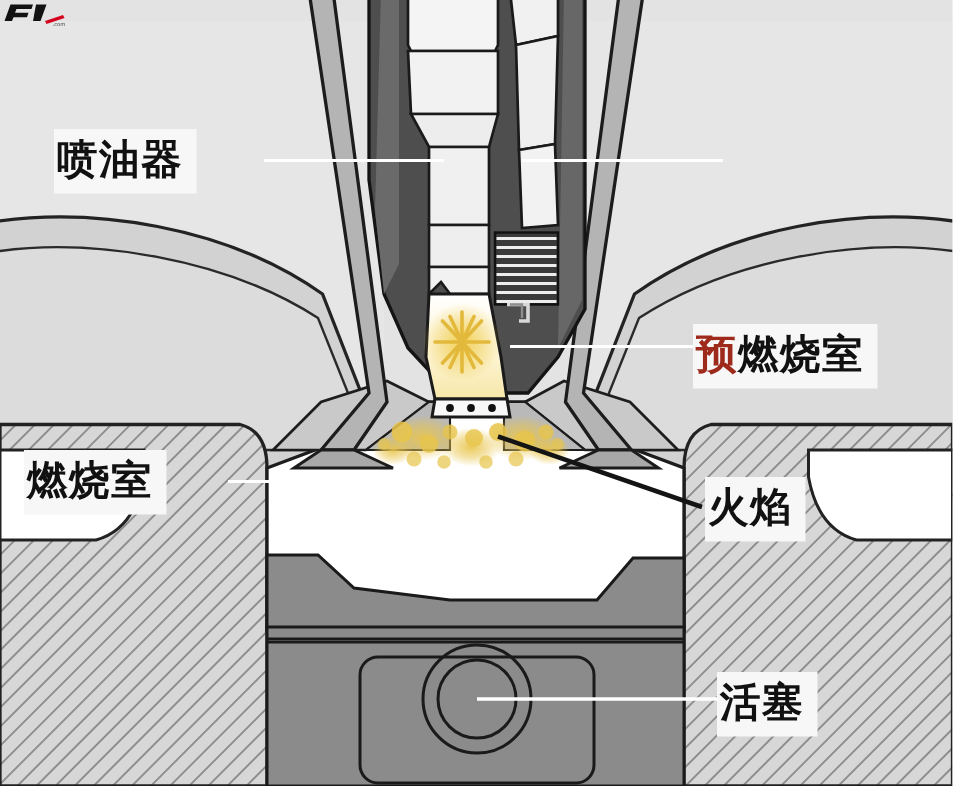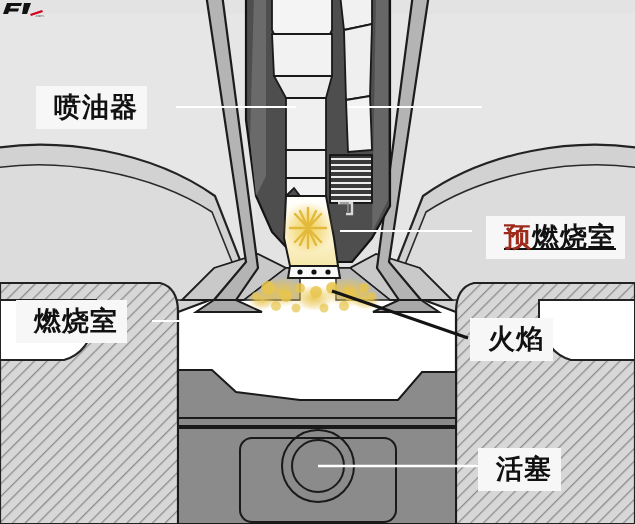--- a/index.html
+++ b/index.html
@@ -8,21 +8,21 @@
   #stage svg{position:absolute;left:0;top:0;}
   .lbl{
     position:absolute;
     background:#f7f7f7;
     color:#111;
     font-family:"DejaVu Sans","Liberation Sans",sans-serif;
     font-weight:700;
     font-size:27px;
     line-height:34px;
     letter-spacing:1px;
-    padding:4px 9px 5px 18px;
+    padding:4px 9px 5px 2px;
     white-space:nowrap;
     box-shadow:0 0 0 0 rgba(0,0,0,0);
   }
   .lbl .hl{color:#9e2a1b;}
   #logo{
     position:absolute;
     right:8px;top:8px;
     width:46px;height:22px;
   }
 </style>
@@ -174,21 +174,21 @@
       </g>
 
     </g>
   </svg>
 
   <div class="lbl" style="left:36px;top:86px;">
     <span>喷油器</span>
   </div>
 
 
-  <div class="lbl" style="left:486px;top:216px;text-decoration:underline;">
+  <div class="lbl" style="left:462px;top:216px;">
     <span class="hl">预</span><span>燃烧室</span>
   </div>
 
   <div class="lbl" style="left:16px;top:300px;">
     <span>燃烧室</span>
   </div>
 
   <div class="lbl" style="left:478px;top:448px;">
     <span>活塞</span>
   </div>

